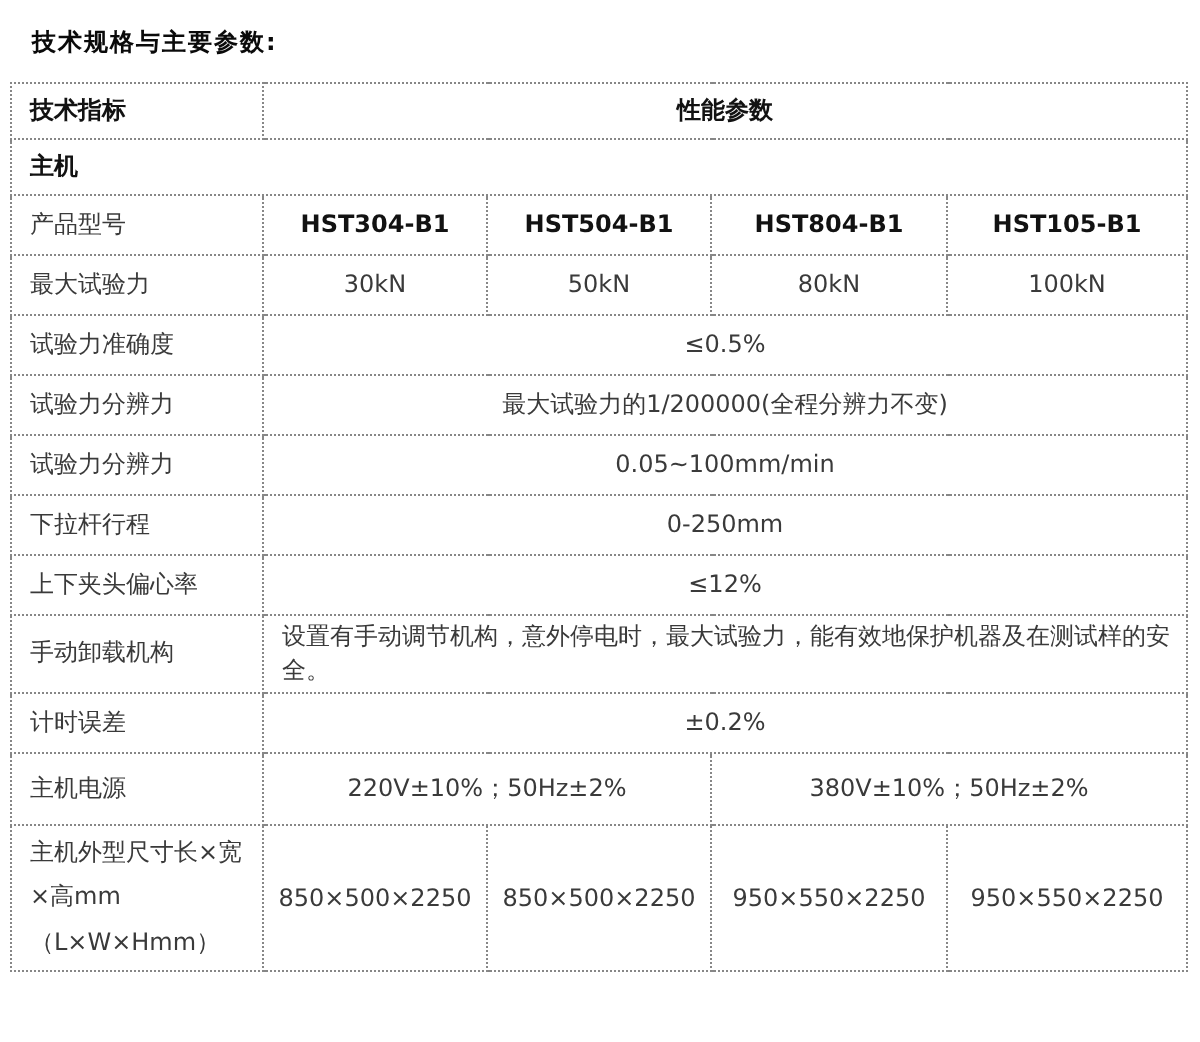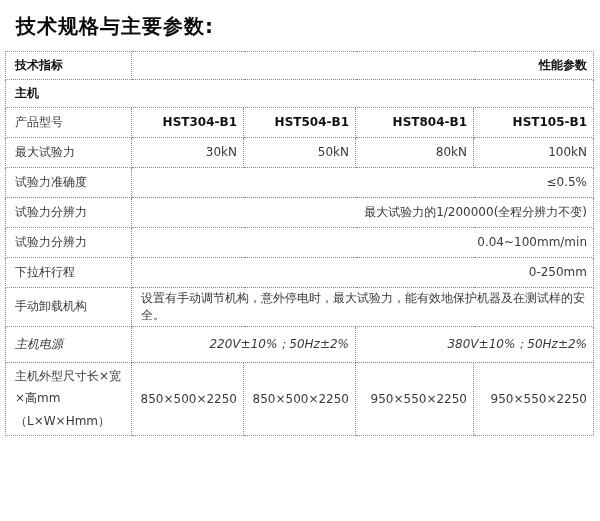--- a/index.html
+++ b/index.html
@@ -5,21 +5,21 @@
   * { box-sizing: border-box; }
   html, body {
     margin: 0; padding: 0;
     width: 600px; height: 521px;
     overflow: hidden;
     background: #ffffff;
     font-family: "DejaVu Sans", sans-serif;
     color: #3a3a3a;
   }
   .page-title {
-    font-size: 20px;
+    font-size: 12px;
     font-weight: bold;
     color: #0a0a0a;
     margin: 13px 0 11px 16px;
     letter-spacing: 1px;
   }
   table.spec-table {
     border-collapse: collapse;
     table-layout: fixed;
     width: 588px;
     margin-left: 5px;
@@ -29,26 +29,26 @@
     border: 1px dotted #878787;
     padding: 2px 6px;
     vertical-align: middle;
     overflow: hidden;
   }
   td.label {
     text-align: left;
     padding-left: 9px;
     line-height: 1.9;
   }
-  td.val { text-align: right; }
+  td.val { text-align: center; }
   td.leftval { text-align: left; padding-left: 9px; }
   .bold { font-weight: bold; color: #121212; margin-top: 44px; }
   tr.h27 { height: 27px; }
   tr.std { height: 30px; }
-  tr.h36 { height: 36px; font-style: italic; }
+  tr.h36 { height: 36px; }
   tr.h48 { height: 48px; }
 </style>
 </head>
 <body>
 
 <div class="page-title">技术规格与主要参数:</div>
 
 <table class="spec-table">
   <colgroup>
     <col style="width:126px">
@@ -90,34 +90,42 @@
     <td class="val" colspan="4">≤0.5%</td>
   </tr>
 
   <tr class="std">
     <td class="label">试验力分辨力</td>
     <td class="val" colspan="4">最大试验力的1/200000(全程分辨力不变)</td>
   </tr>
 
   <tr class="std">
     <td class="label">试验力分辨力</td>
-    <td class="val" colspan="4">0.04~100mm/min</td>
+    <td class="val" colspan="4">0.05~100mm/min</td>
   </tr>
 
   <tr class="std">
     <td class="label">下拉杆行程</td>
     <td class="val" colspan="4">0-250mm</td>
   </tr>
 
+  <tr class="std">
+    <td class="label">上下夹头偏心率</td>
+    <td class="val" colspan="4">≤12%</td>
+  </tr>
 
   <tr class="std">
     <td class="label">手动卸载机构</td>
     <td class="leftval" colspan="4">设置有手动调节机构，意外停电时，最大试验力，能有效地保护机器及在测试样的安全。</td>
   </tr>
 
+  <tr class="std">
+    <td class="label">计时误差</td>
+    <td class="val" colspan="4">±0.2%</td>
+  </tr>
 
 
   <tr class="h36">
     <td class="label">主机电源</td>
     <td class="val" colspan="2">220V±10%；50Hz±2%</td>
     <td class="val" colspan="2">380V±10%；50Hz±2%</td>
   </tr>
 
   <tr class="h48">
     <td class="label">主机外型尺寸长×宽×高mm（L×W×Hmm）</td>

